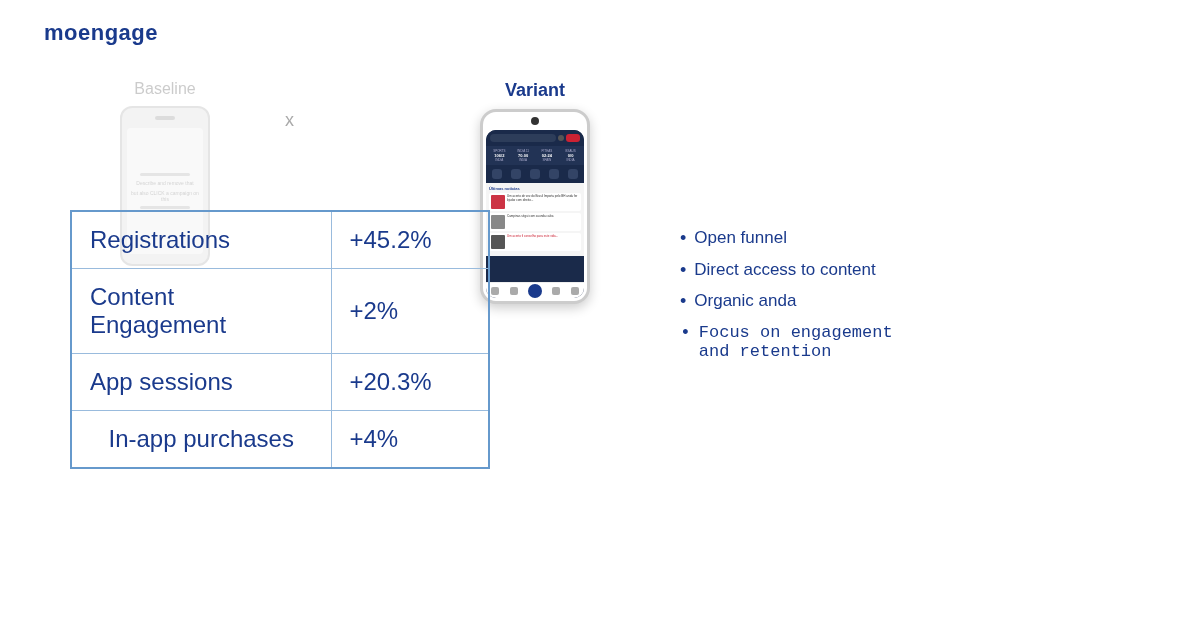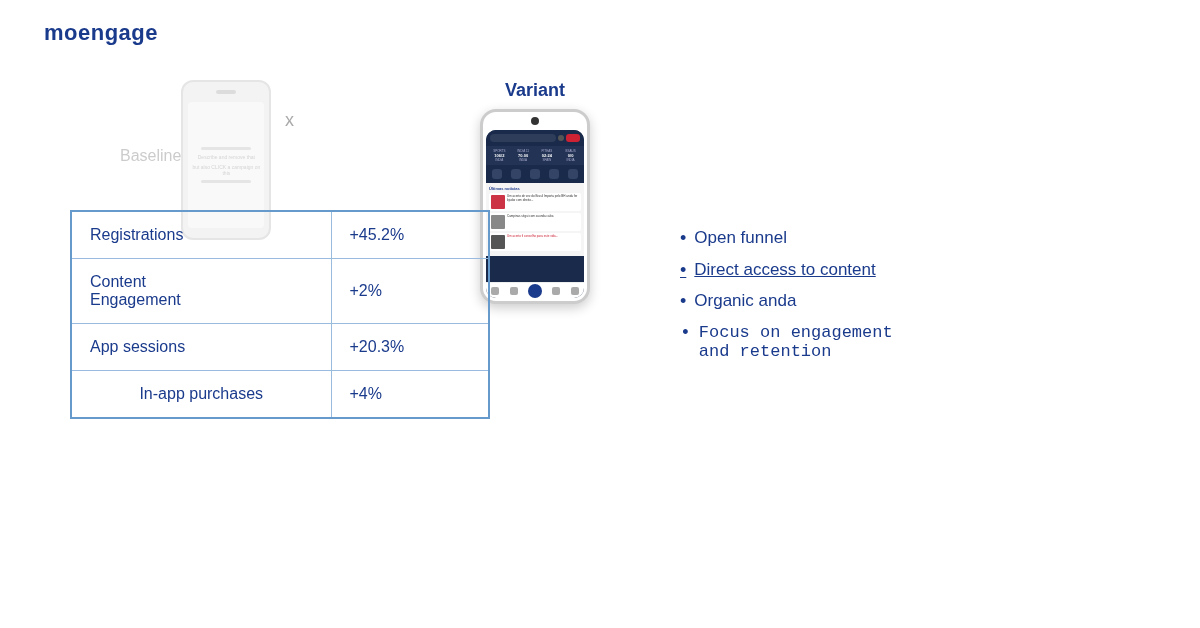--- a/index.html
+++ b/index.html
@@ -56,21 +56,21 @@
       position: relative;
       height: 200px;
     }
 
     
     #baseline-group {
       position: absolute;
       left: 80px;
       top: 0;
       display: flex;
-      flex-direction: row;
+      flex-direction: column;
       align-items: center;
       opacity: 0.5;
     }
 
     #baseline-label {
       font-size: 16px;
       color: #999;
       margin-bottom: 8px;
     }
 
@@ -307,21 +307,21 @@
       width: 420px;
     }
     #metrics-table tr {
       border-bottom: 1px solid #99bbdd;
     }
     #metrics-table tr:last-child {
       border-bottom: none;
     }
     #metrics-table td {
       padding: 14px 18px;
-      font-size: 16px;
+      font-size: 24px;
       color: #1a3a8c;
       border-right: 1px solid #99bbdd;
     }
     #metrics-table td:last-child {
       border-right: none;
       font-weight: normal;
     }
     #metrics-table td:first-child {
       width: 260px;
     }
@@ -467,20 +467,20 @@
             <td>+4%</td>
           </tr>
         </tbody>
     </table>
 
   </div>
 
   <div id="right-section">
     <ul class="bullet-list" id="bullet-list">
     <li style="white-space: pre-line;">Open funnel</li>
-        <li style="white-space: pre-line; text-decoration: underline;">Direct access to content</li>
+        <li style="white-space: pre-line;">Direct access to content</li>
         <li style="white-space: pre-line;">Organic anda</li>
         <li style="white-space: pre-line; font-family: Liberation Mono, monospace;">Focus on engagement
 and retention</li>
       </ul>
   </div>
 
 </div>
 
 </body></html>

